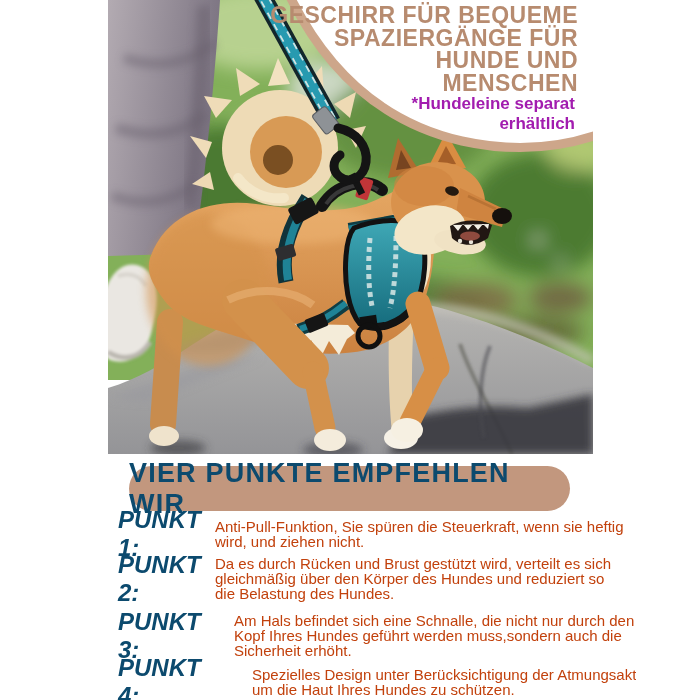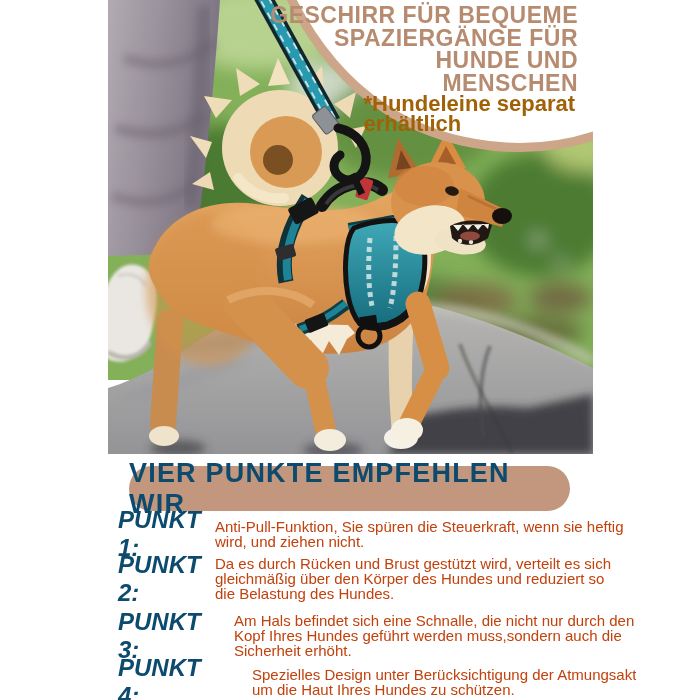--- a/index.html
+++ b/index.html
@@ -4,22 +4,22 @@
 <style>
   html,body{margin:0;padding:0;background:#fff;}
   .canvas{position:relative;width:636px;height:700px;background:#ffffff;overflow:hidden;
           font-family:"Liberation Sans", sans-serif;}
   
   .photo{position:absolute;left:108px;top:0;width:485px;height:454px;overflow:hidden;}
   .photo svg{position:absolute;left:0;top:0;}
   .hero-title{position:absolute;top:4px;right:15px;z-index:3;text-align:right;
               font-size:23px;line-height:22.5px;font-weight:bold;letter-spacing:.5px;
               color:#b78b6f;white-space:pre;}
-  .hero-note{position:absolute;top:94px;right:18px;z-index:3;text-align:left;
-             font-size:22px;line-height:20px;font-weight:bold;color:#a16207;white-space:pre;}
+  .hero-note{position:absolute;top:94px;right:18px;z-index:3;text-align:right;
+             font-size:17px;line-height:20px;font-weight:bold;color:#a21caf;white-space:pre;}
   
   .banner{position:absolute;left:129px;top:466px;width:441px;height:45px;border-radius:23px;
           background:#c2977e;display:flex;align-items:center;justify-content:center;}
   .banner span{color:#0c4a6e;font-size:27px;font-weight:bold;letter-spacing:1.2px;}
   
   .point-row{position:absolute;left:118px;display:flex;align-items:center;}
   .point-label{width:97px;flex-shrink:0;font-size:24px;font-weight:bold;color:#0c4a6e;font-style:italic;}
   .point-desc{font-size:15px;line-height:15px;font-weight:normal;color:#c2410c;white-space:pre;}
   .row1{top:519px;height:30px;} .row2{top:556px;height:45px;}
   .row3{top:613px;height:45px;gap:19px;} .row4{top:667px;height:30px;gap:37px;}

